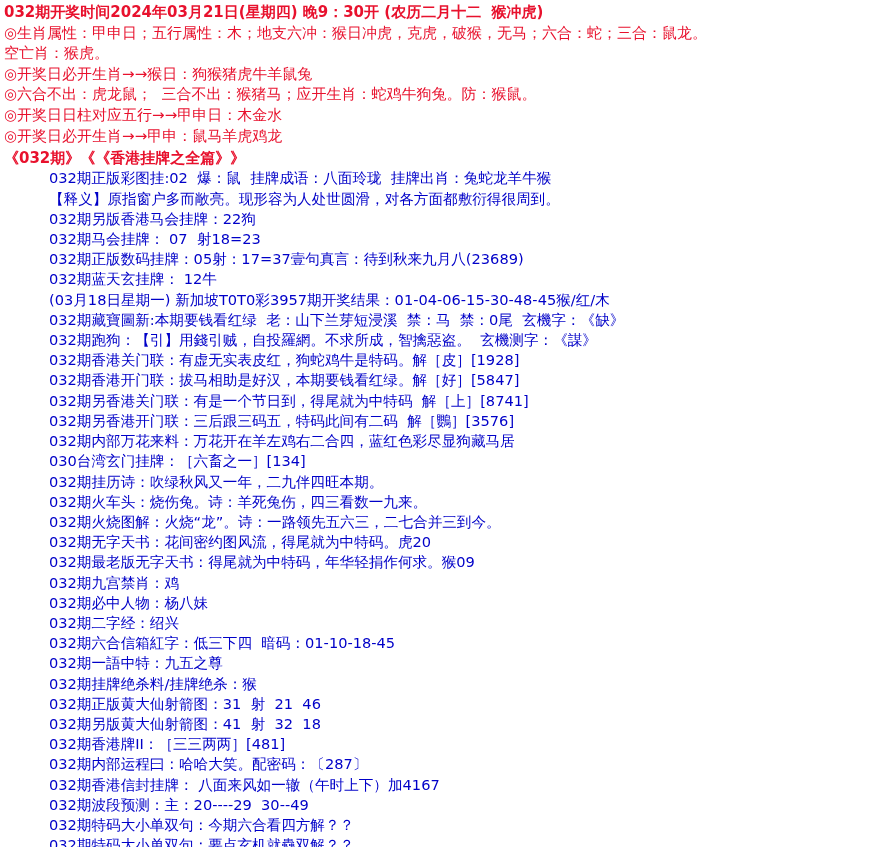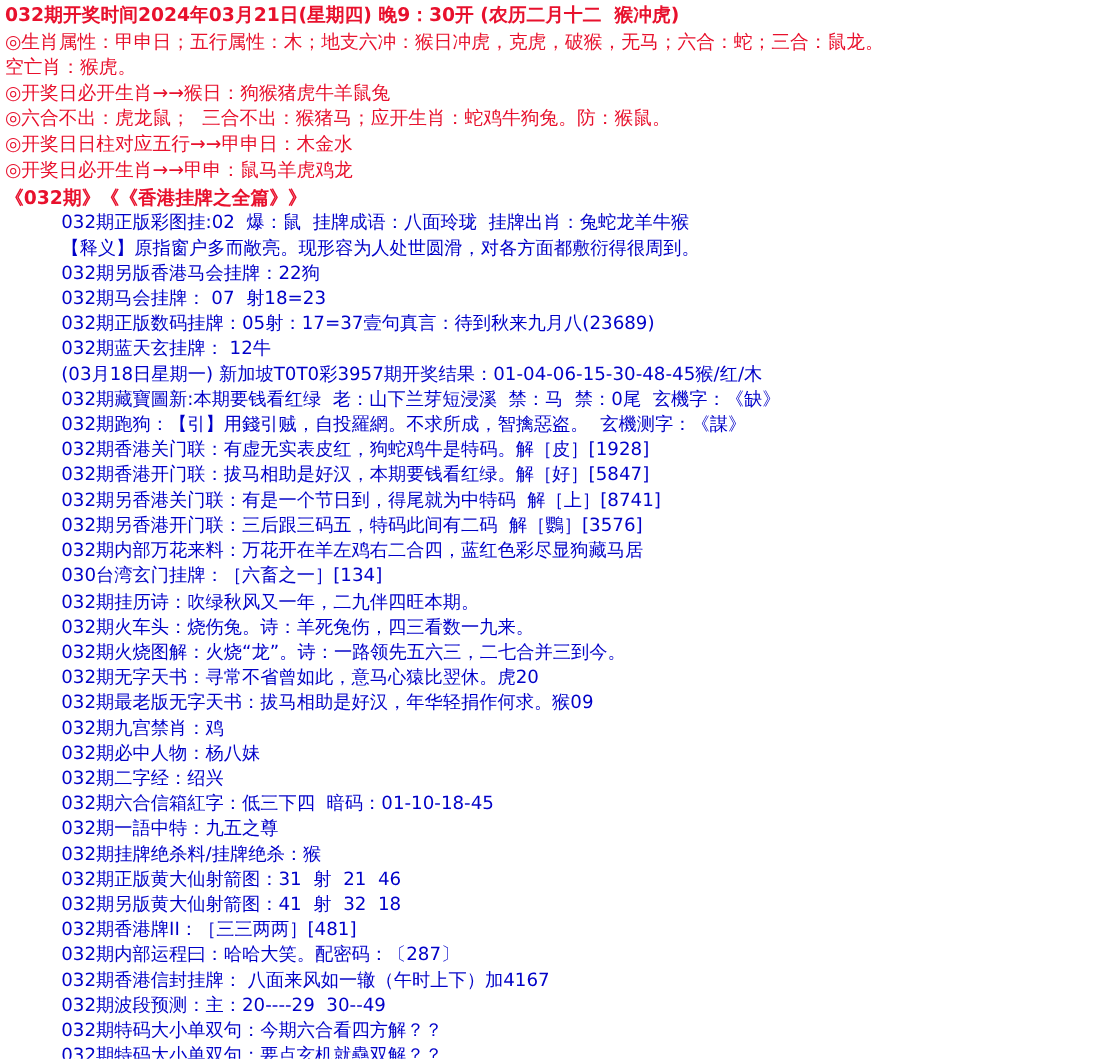--- a/index.html
+++ b/index.html
@@ -79,22 +79,22 @@
     <div class="line blue">032期跑狗：【引】用錢引贼，自投羅網。不求所成，智擒惡盗。  玄機测字：《謀》</div>
     <div class="line blue">032期香港关门联：有虚无实表皮红，狗蛇鸡牛是特码。解［皮］[1928]</div>
     <div class="line blue">032期香港开门联：拔马相助是好汉，本期要钱看红绿。解［好］[5847]</div>
     <div class="line blue">032期另香港关门联：有是一个节日到，得尾就为中特码  解［上］[8741]</div>
     <div class="line blue">032期另香港开门联：三后跟三码五，特码此间有二码  解［鸚］[3576]</div>
     <div class="line blue">032期内部万花来料：万花开在羊左鸡右二合四，蓝红色彩尽显狗藏马居</div>
     <div class="line blue">030台湾玄门挂牌：［六畜之一］[134]</div>
     <div class="line blue">032期挂历诗：吹绿秋风又一年，二九伴四旺本期。</div>
     <div class="line blue">032期火车头：烧伤兔。诗：羊死兔伤，四三看数一九来。</div>
     <div class="line blue">032期火烧图解：火烧“龙”。诗：一路领先五六三，二七合并三到今。</div>
-    <div class="line blue">032期无字天书：寻常不省曾如此，意马心猿比翌休。虎20</div>
-    <div class="line blue">032期最老版无字天书：拔马相助是好汉，年华轻捐作何求。猴09</div>
+    <div class="line blue">032期无字天书：花间密约图风流，得尾就为中特码。虎20</div>
+    <div class="line blue">032期最老版无字天书：得尾就为中特码，年华轻捐作何求。猴09</div>
     <div class="line blue">032期九宫禁肖：鸡</div>
     <div class="line blue">032期必中人物：杨八妹</div>
     <div class="line blue">032期二字经：绍兴</div>
     <div class="line blue">032期六合信箱紅字：低三下四  暗码：01-10-18-45</div>
     <div class="line blue">032期一語中特：九五之尊</div>
     <div class="line blue">032期挂牌绝杀料/挂牌绝杀：猴</div>
     <div class="line blue">032期正版黄大仙射箭图：31  射  21  46</div>
     <div class="line blue">032期另版黄大仙射箭图：41  射  32  18</div>
     <div class="line blue">032期香港牌II：［三三两两］[481]</div>
     <div class="line blue">032期内部运程曰：哈哈大笑。配密码：〔287〕</div>

